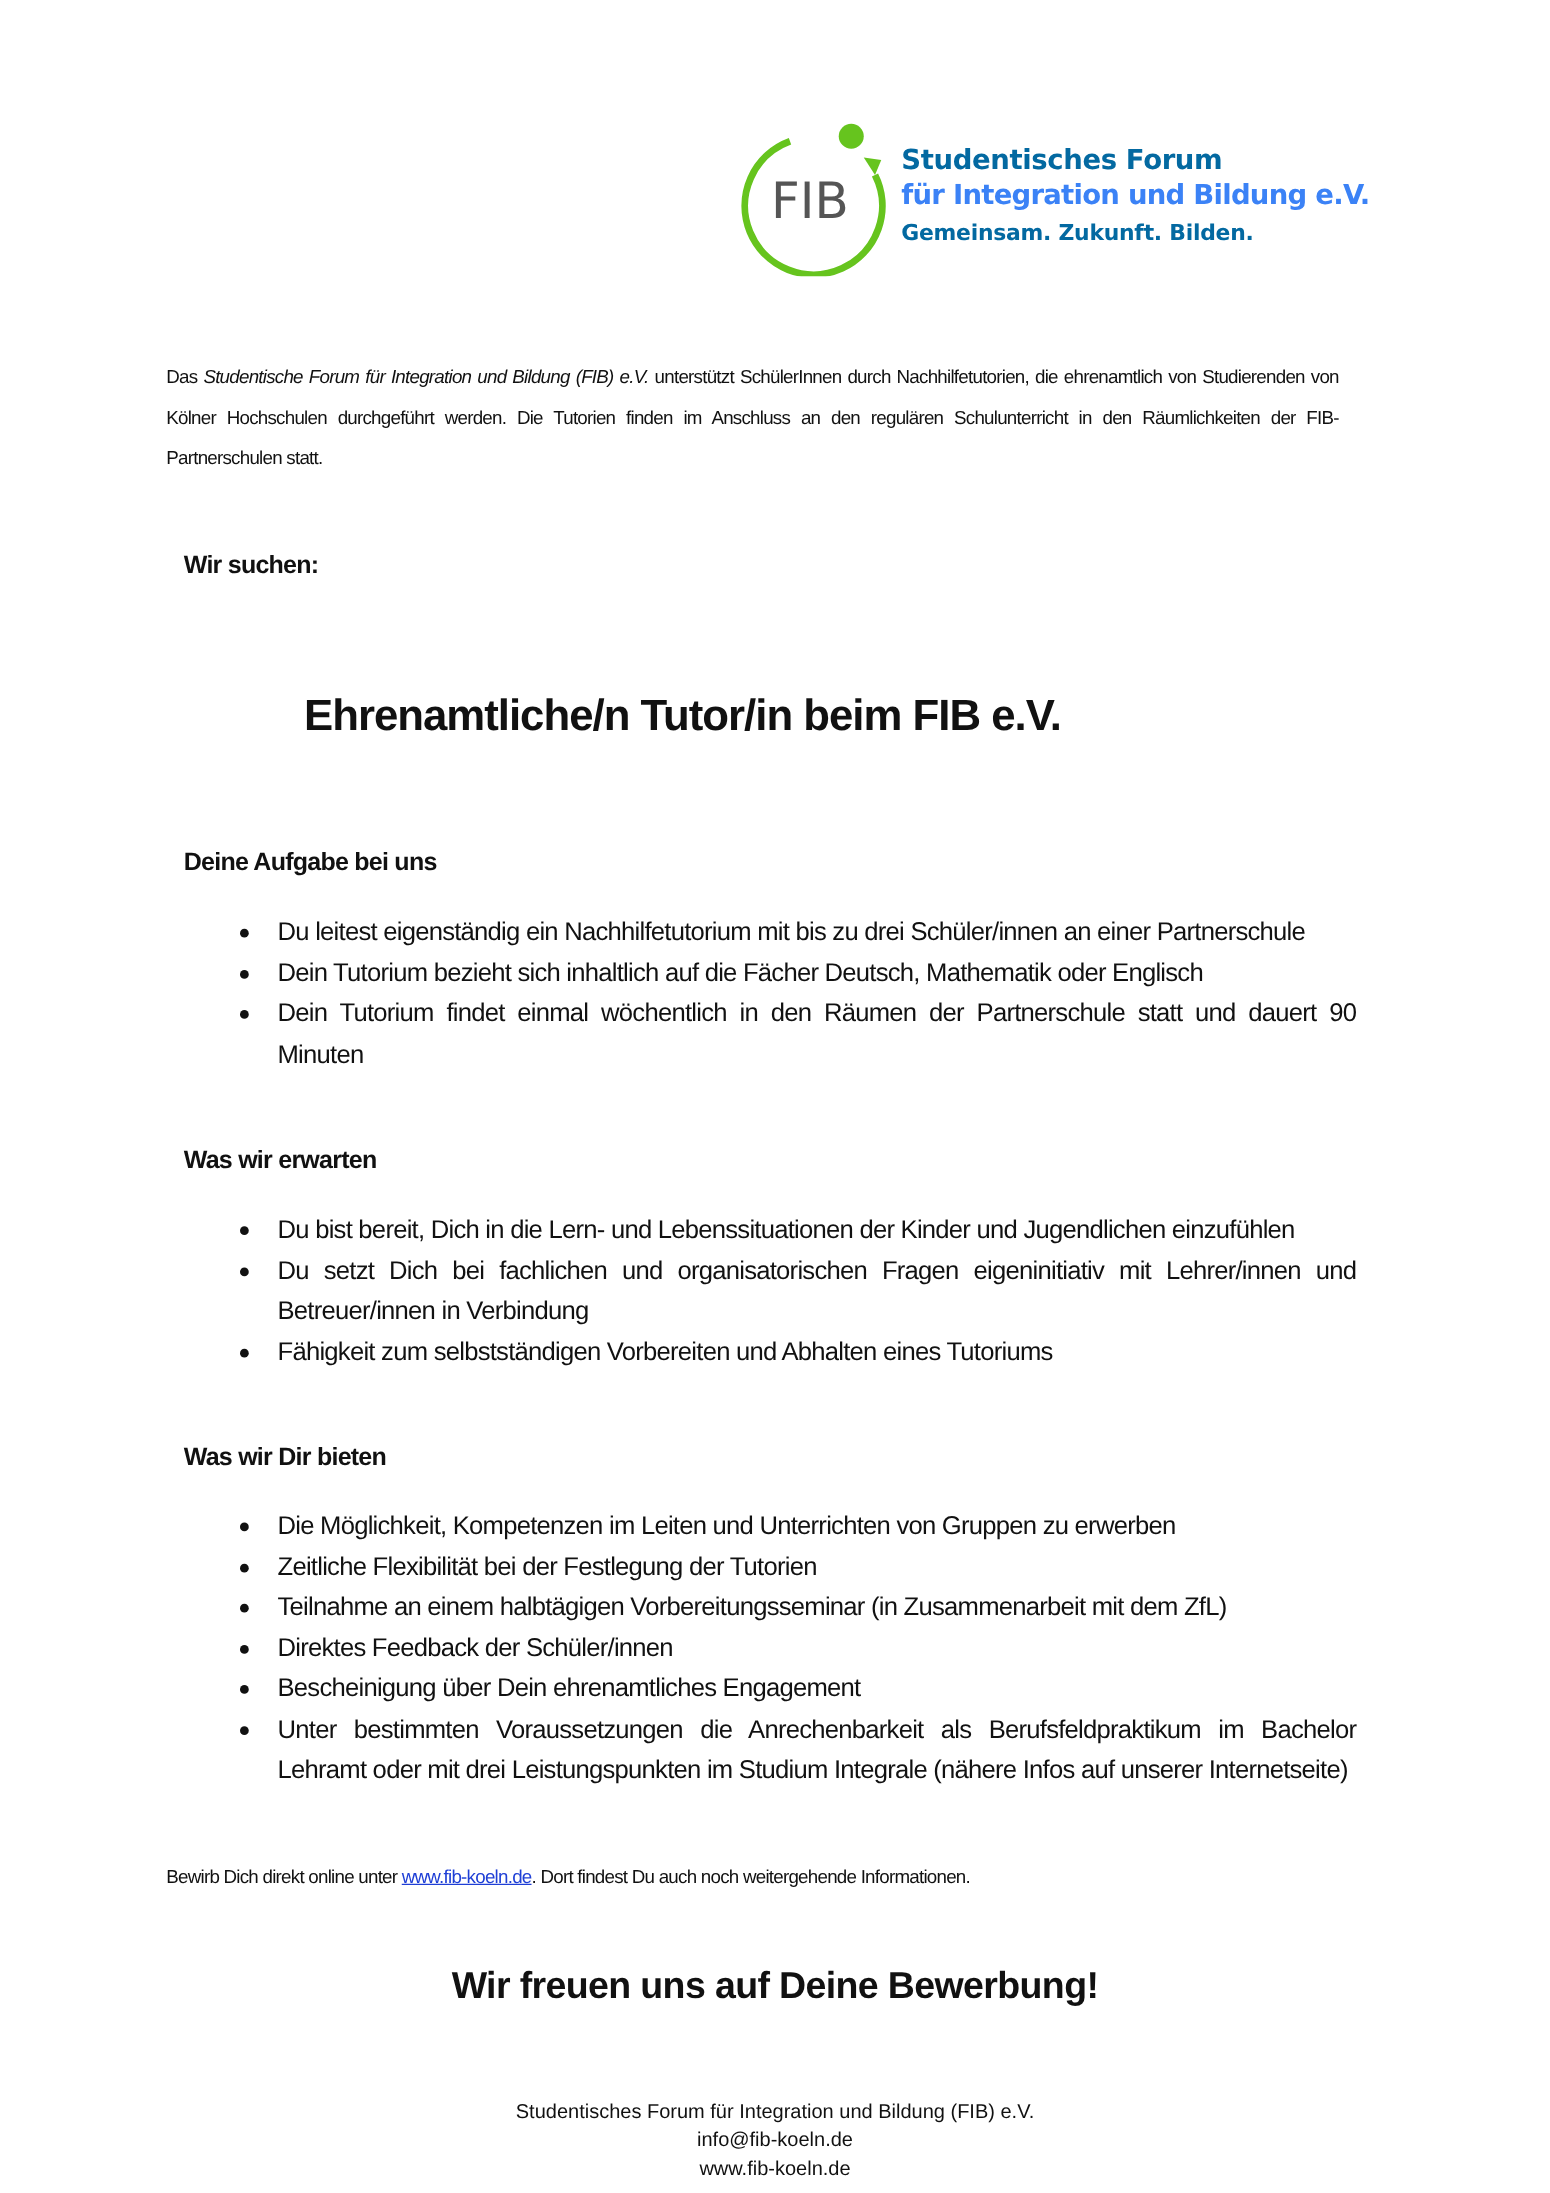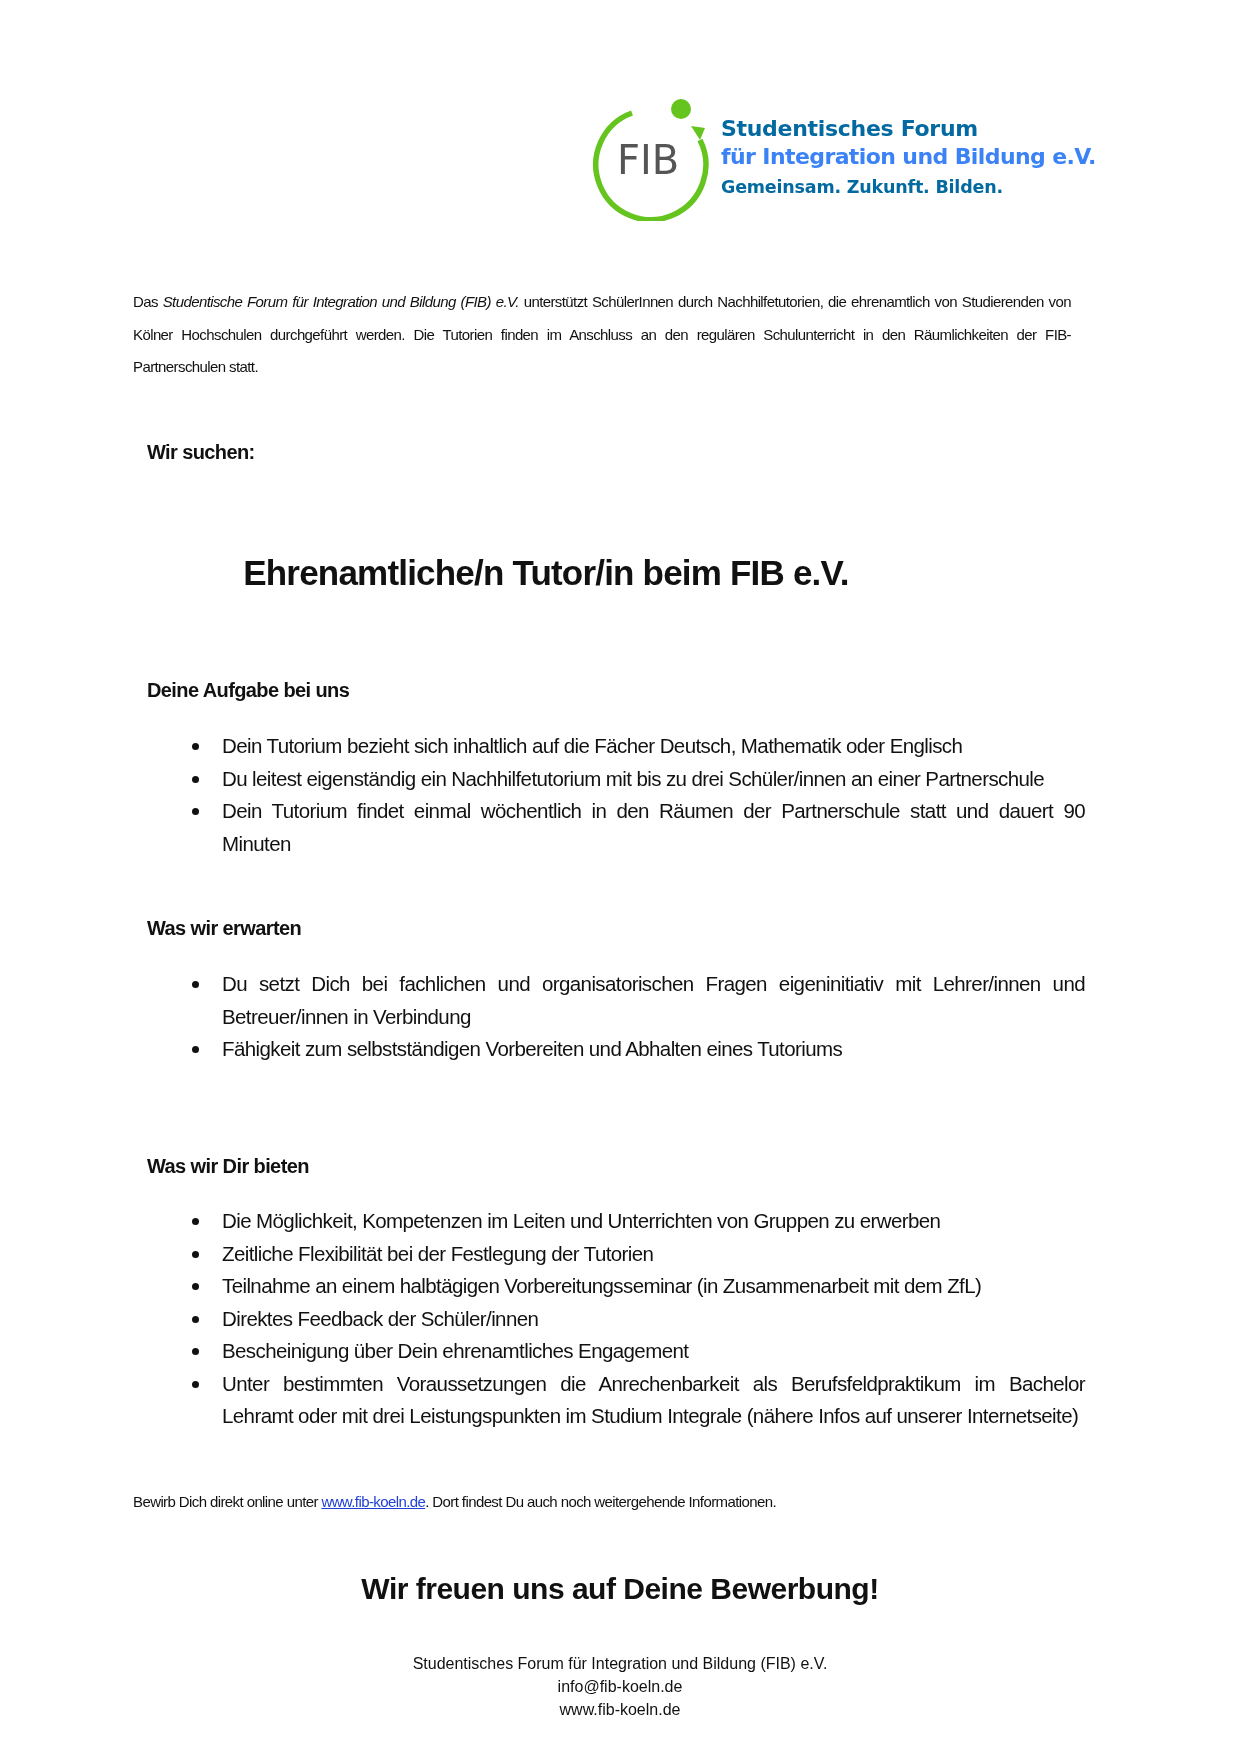--- a/index.html
+++ b/index.html
@@ -26,21 +26,21 @@
   ul.bullets { position: absolute; left: 147px; width: 938px; margin: 0; padding: 0; list-style: none; }
   ul.bullets li { position: relative; padding-left: 75px; font-size: 20.5px; line-height: 32.5px;
                   text-align: justify; letter-spacing: -0.6px; font-family: "Liberation Sans", sans-serif; }
   ul.bullets li .dot { position: absolute; left: 45px; top: 13px; width: 7px; height: 7px; border-radius: 50%; background: #111; }
 
   a.link { color: #1f3fd6; text-decoration: underline; }
 
   .closing { left: 0; width: 1240px; text-align: center; font-size: 30px; font-weight: bold;
              font-family: "Liberation Sans", sans-serif; letter-spacing: -0.5px; }
   .footer { left: 0; width: 1240px; text-align: center; font-size: 16px; line-height: 23px;
-            font-family: "Liberation Sans", sans-serif; }
+            font-family: "Liberation Sans", sans-serif; margin-top: 26px; }
 </style>
 </head>
 <body>
 
 <div id="logo" class="abs">
   <svg class="mark" viewBox="0 0 130 125">
 
     <path d="M 46 17 A 55 55 0 1 0 114 44" fill="none" stroke="#66c41e" stroke-width="5.5" stroke-linecap="butt"></path>
 
     <polygon points="105,30 119,32 114,44" fill="#66c41e"></polygon>
@@ -56,27 +56,28 @@
 <div class="abs para" style="top:286px;">
   <span>Das </span><em>Studentische Forum für Integration und Bildung (FIB) e.V.</em><span> unterstützt SchülerInnen durch Nachhilfetutorien, die ehrenamtlich von Studierenden von Kölner Hochschulen durchgeführt werden. Die Tutorien finden im Anschluss an den regulären Schulunterricht in den Räumlichkeiten der FIB-Partnerschulen statt.</span>
 </div>
 
 <div class="abs heading" style="top:441px;">Wir suchen:</div>
 
 <div class="abs title" style="top:553px;">Ehrenamtliche/n Tutor/in beim FIB e.V.</div>
 
 <div class="abs heading" style="top:679px;">Deine Aufgabe bei uns</div>
 <ul class="bullets" style="top:730px;">
+  <li><span class="dot"></span><span>Du leitest eigenständig ein Nachhilfetutorium mit bis zu drei Schüler/innen an einer Partnerschule</span></li>
   <li><span class="dot"></span><span>Dein Tutorium bezieht sich inhaltlich auf die Fächer Deutsch, Mathematik oder Englisch</span></li>
-  <li><span class="dot"></span><span>Du leitest eigenständig ein Nachhilfetutorium mit bis zu drei Schüler/innen an einer Partnerschule</span></li>
   <li><span class="dot"></span><span>Dein Tutorium findet einmal wöchentlich in den Räumen der Partnerschule statt und dauert 90 Minuten</span></li>
 </ul>
 
 <div class="abs heading" style="top:917px;">Was wir erwarten</div>
 <ul class="bullets" style="top:968px;">
+  <li><span class="dot"></span><span>Du bist bereit, Dich in die Lern- und Lebenssituationen der Kinder und Jugendlichen einzufühlen</span></li>
   <li><span class="dot"></span><span>Du setzt Dich bei fachlichen und organisatorischen Fragen eigeninitiativ mit Lehrer/innen und Betreuer/innen in Verbindung</span></li>
   <li><span class="dot"></span><span>Fähigkeit zum selbstständigen Vorbereiten und Abhalten eines Tutoriums</span></li>
 </ul>
 
 <div class="abs heading" style="top:1155px;">Was wir Dir bieten</div>
 <ul class="bullets" style="top:1205px;">
   <li><span class="dot"></span><span>Die Möglichkeit, Kompetenzen im Leiten und Unterrichten von Gruppen zu erwerben</span></li>
   <li><span class="dot"></span><span>Zeitliche Flexibilität bei der Festlegung der Tutorien</span></li>
   <li><span class="dot"></span><span>Teilnahme an einem halbtägigen Vorbereitungsseminar (in Zusammenarbeit mit dem ZfL)</span></li>
   <li><span class="dot"></span><span>Direktes Feedback der Schüler/innen</span></li>

